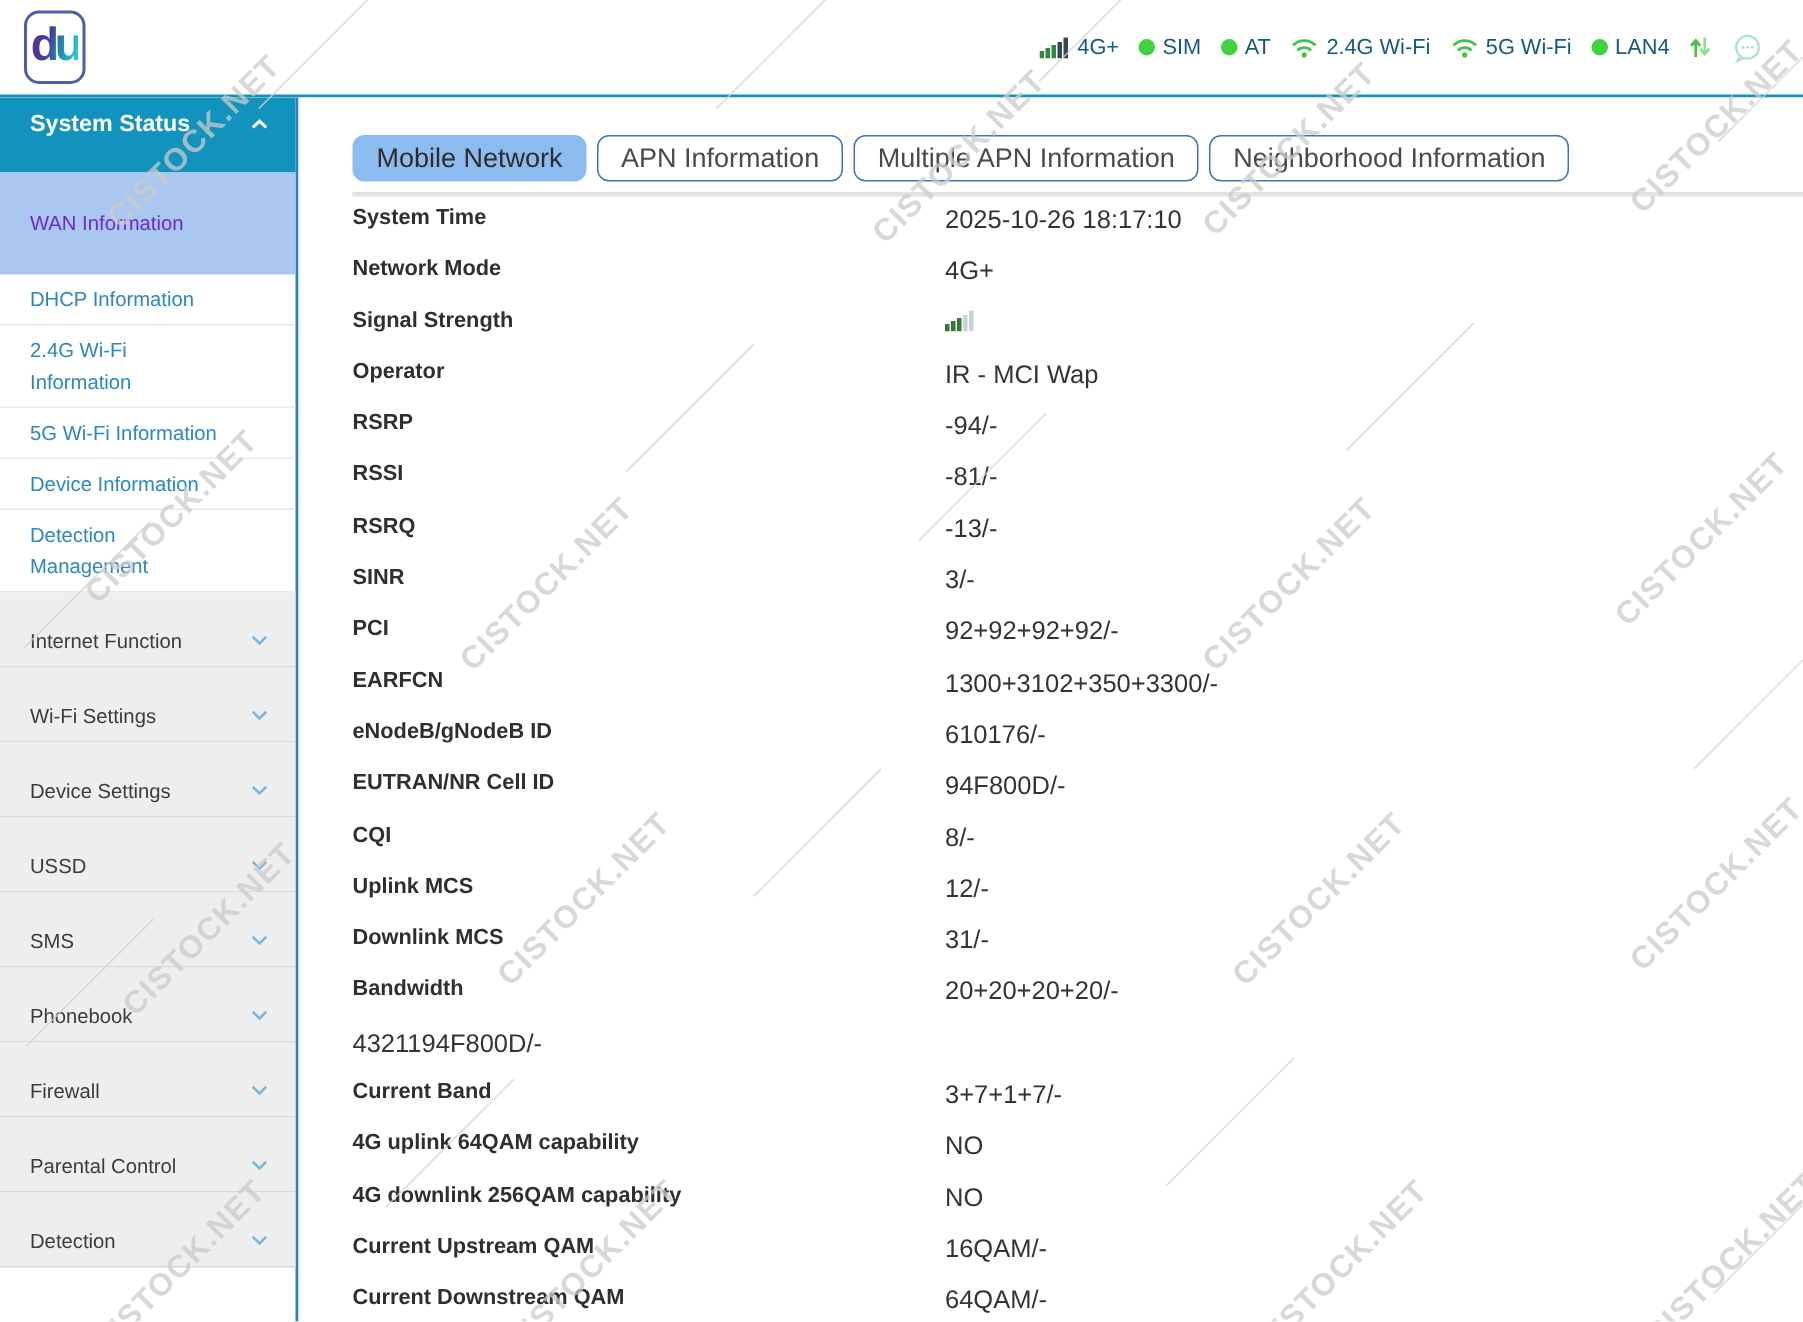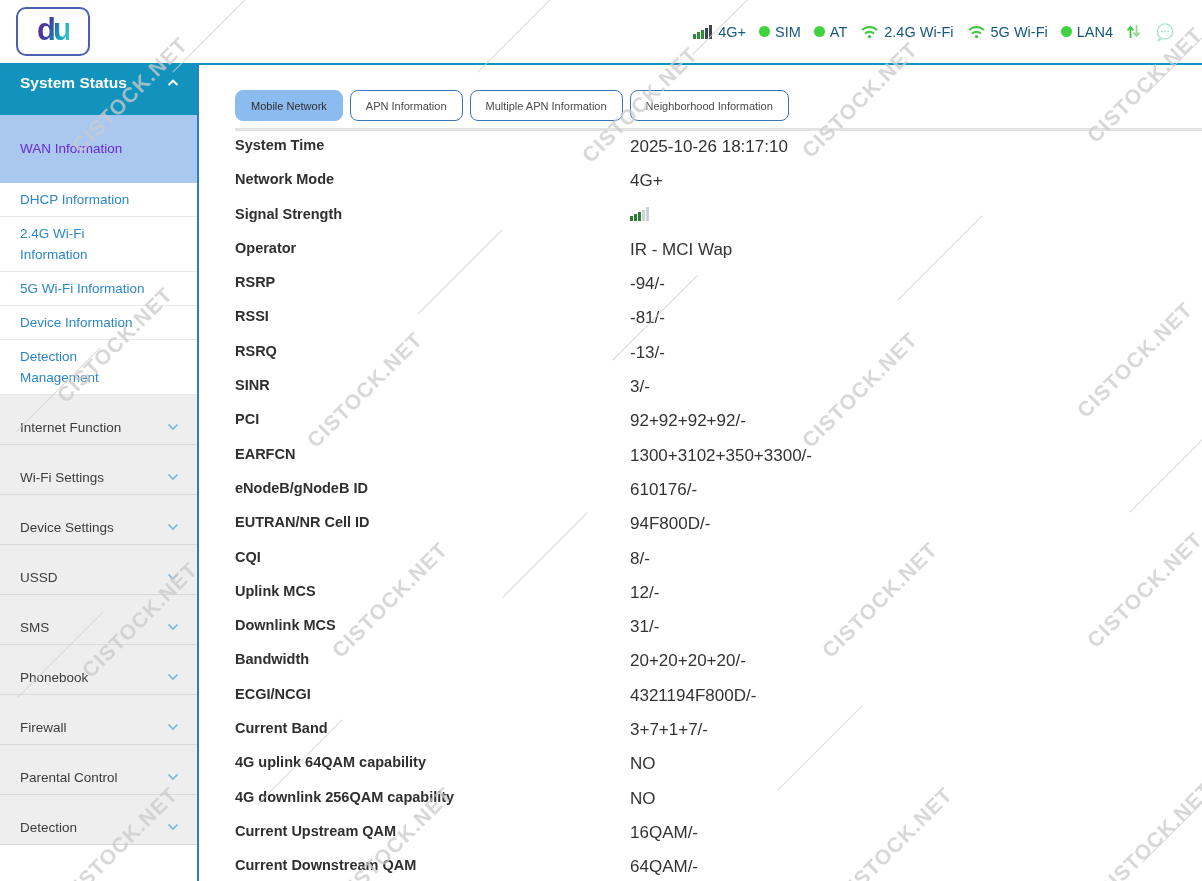--- a/index.html
+++ b/index.html
@@ -7,21 +7,21 @@
     --green:#3fd43f; --status-text:#155a7d; --border-blue:#2b7fc2;
   }
   *{box-sizing:border-box}
   html,body{margin:0;padding:0}
   body{width:1202px;height:881px;position:relative;overflow:hidden;background:#fff;
        font-family:"Liberation Sans",sans-serif;color:#333}
   
   .topbar{position:absolute;top:0;left:0;right:0;height:65px;background:#fff;
           border-bottom:2px solid var(--teal);display:flex;align-items:center;
           justify-content:space-between;padding:0 26px 0 16px}
-  .logo{width:74px;height:49px;border:2px solid #4a5fae;border-radius:10px;
+  .logo{width:41px;height:49px;border:2px solid #4a5fae;border-radius:10px;
         display:flex;align-items:center;justify-content:center;background:#fff}
   .logo-text{font-weight:bold;font-size:31px;letter-spacing:-3px;line-height:1;
         background:linear-gradient(105deg,#5e2d91 8%,#3f3f9e 38%,#12a7c0 72%,#39c6d8 96%);
         -webkit-background-clip:text;background-clip:text;color:transparent;transform:translateY(-2px)}
   .status{display:flex;align-items:center;gap:13px;color:var(--status-text);font-size:14.5px}
   .status-item{display:flex;align-items:center;gap:5px;white-space:nowrap}
   .gdot{width:11px;height:11px;border-radius:50%;background:var(--green);display:inline-block}
   .sicon{display:inline-flex;align-items:center}
   
   .sidebar{position:absolute;top:65px;left:0;width:199px;bottom:0;background:#fff;
@@ -33,21 +33,21 @@
   .subitem.active{background:var(--active-item);color:#6d28d9;border-bottom:none;
            padding:24px 20px;line-height:20px}
   .section{height:50px;background:#eee;border-bottom:1px solid #d9d9d9;display:flex;
            align-items:center;justify-content:space-between;padding:15px 18px 0 20px;
            font-size:13.5px;color:#3c3c3c;cursor:pointer}
   
   .content{position:absolute;top:65px;left:199px;right:0;bottom:0;background:#fff;
            padding:25px 0 0 36px}
   .tabs{display:flex;gap:7px}
   .tab{height:31px;display:flex;align-items:center;padding:0 15px;border-radius:8px;
-       border:1px solid #3c74b9;background:#fff;color:#4a4a4a;font-size:11px;cursor:pointer;white-space:nowrap}
+       border:1px solid #3c74b9;background:#fff;color:#4a4a4a;font-size:18px;cursor:pointer;white-space:nowrap}
   .tab.active{background:var(--tab-active);border-color:var(--tab-active);color:#2d2d2d}
   .divider{height:3px;background:#e3e3e3;margin:7px 0 0 0}
   .rows{margin-top:6px}
   .row{height:34.3px;display:flex;align-items:flex-start}
   .row-label{width:395px;font-weight:bold;font-size:14.5px;color:#2f2f2f;flex:none}
   .row-value{font-size:17px;color:#333;display:flex;align-items:center}
   
   .wm-layer{position:absolute;inset:0;pointer-events:none;z-index:50;overflow:hidden}
   .wm-text{position:absolute;font-size:21px;font-weight:600;letter-spacing:1px;color:#cbcbcb;
            opacity:.75;transform:translate(-50%,-50%) rotate(-45deg);white-space:nowrap}
@@ -304,21 +304,20 @@
       </div>
       <div class="row">
         <span class="row-label">Downlink MCS</span>
         <span class="row-value">31/-</span>
       </div>
       <div class="row">
         <span class="row-label">Bandwidth</span>
         <span class="row-value">20+20+20+20/-</span>
       </div>
       <div class="row">
-        <span class="row-label">ECGI/NCGI</span>
         <span class="row-value">4321194F800D/-</span>
       </div>
       <div class="row">
         <span class="row-label">Current Band</span>
         <span class="row-value">3+7+1+7/-</span>
       </div>
       <div class="row">
         <span class="row-label">4G uplink 64QAM capability</span>
         <span class="row-value">NO</span>
       </div>

